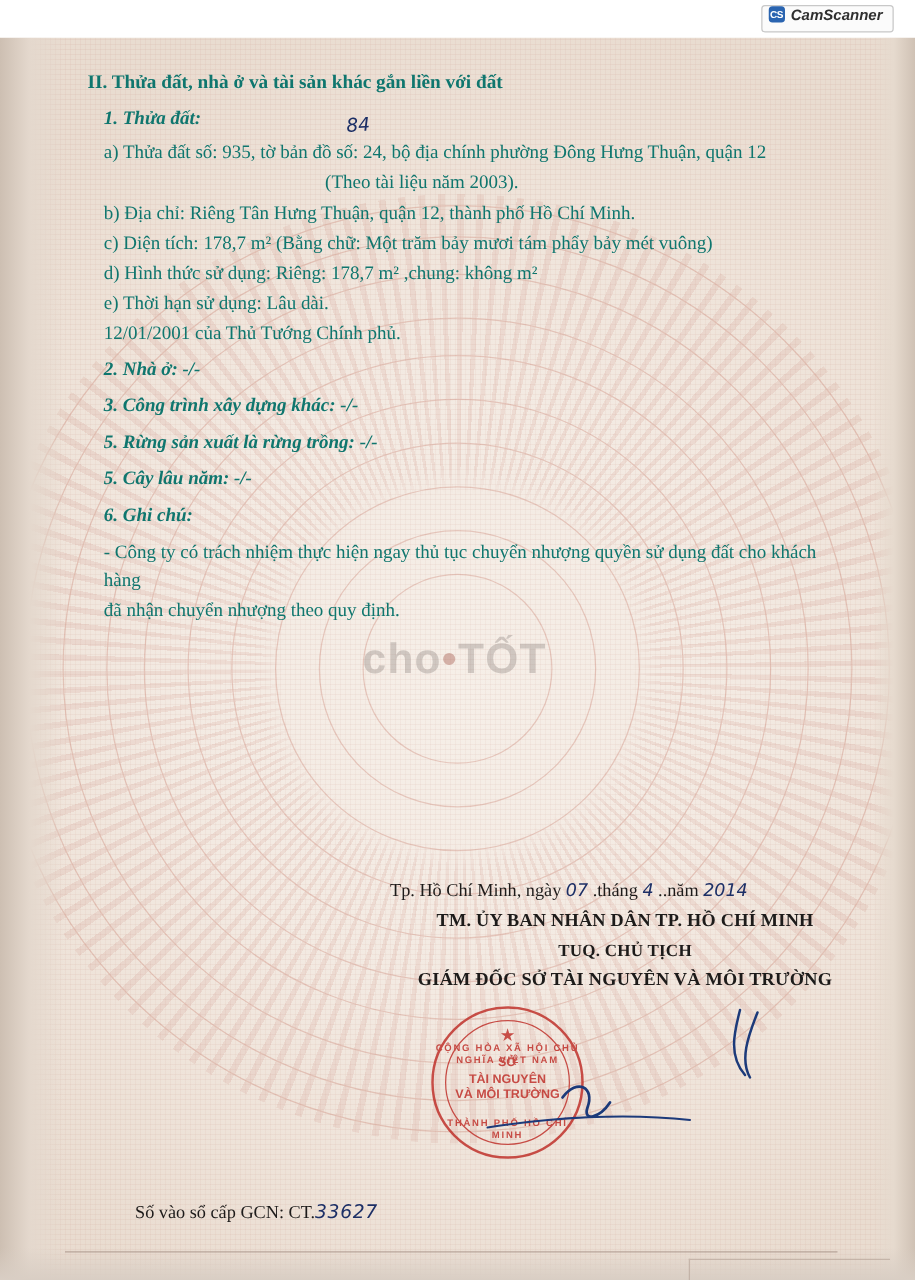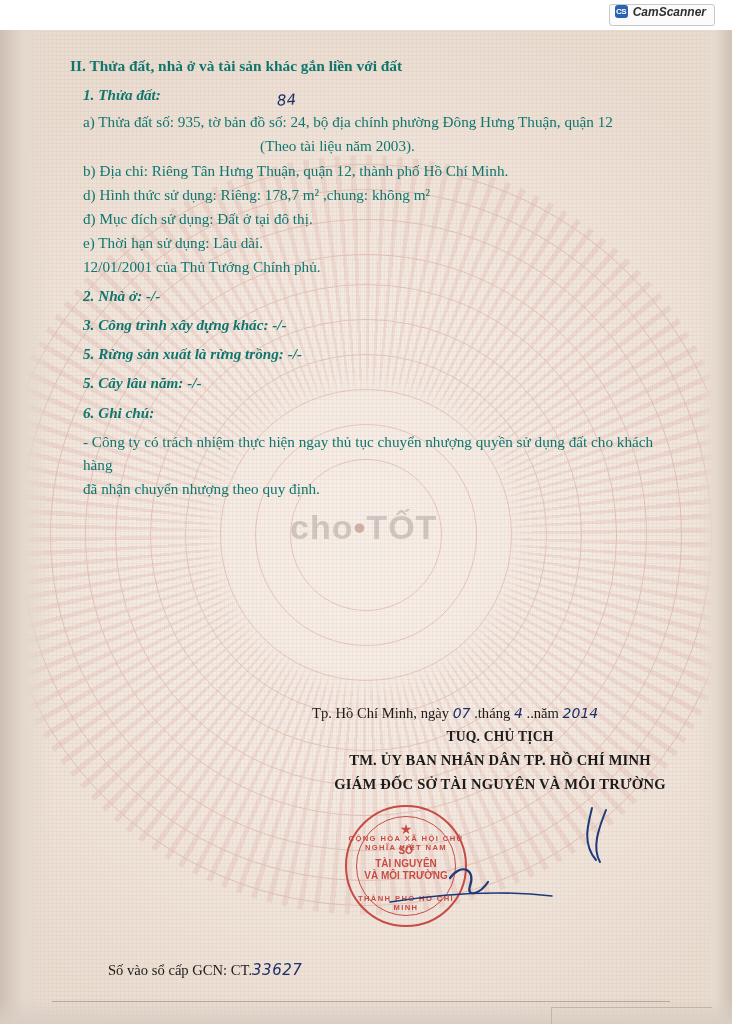--- a/index.html
+++ b/index.html
@@ -359,22 +359,22 @@
   <div id="bottom-rule"></div>
   <div id="bottom-box"></div>
 
   <div id="content">
     <div class="sec-title">II. Thửa đất, nhà ở và tài sản khác gắn liền với đất</div>
     <div class="sub-title">1. Thửa đất:</div>
 
     <div class="line">a) Thửa đất số: 935, tờ bản đồ số: 24, bộ địa chính phường Đông Hưng Thuận, quận 12</div>
     <div class="line-note">(Theo tài liệu năm 2003).</div>
     <div class="line">b) Địa chỉ: Riêng Tân Hưng Thuận, quận 12, thành phố Hồ Chí Minh.</div>
+    <div class="line">c) Diện tích:  178,7 m²     (Bằng chữ: Một trăm bảy mươi tám phẩy bảy mét vuông)</div>
     <div class="line">d) Hình thức sử dụng:  Riêng:  178,7 m²          ,chung:   không   m²</div>
-    <div class="line">đ) Mục đích sử dụng:  Đất ở tại đô thị.</div>
     <div class="line">e) Thời hạn sử dụng:  Lâu dài.</div>
     <div class="line">12/01/2001 của Thủ Tướng Chính phủ.</div>
 
     <div class="item-bold-ital">2. Nhà ở: -/-</div>
     <div class="item-bold-ital">3. Công trình xây dựng khác: -/-</div>
     <div class="item-bold-ital">5. Rừng sản xuất là rừng trồng:  -/-</div>
     <div class="item-bold-ital">5. Cây lâu năm:  -/-</div>
     <div class="item-bold-ital">6. Ghi chú:</div>
 
     <div class="line" style="margin-top:6px;">- Công ty có trách nhiệm thực hiện ngay thủ tục chuyển nhượng quyền sử dụng đất cho khách hàng</div>
@@ -389,22 +389,22 @@
 
   <div id="sigblock">
     <div id="place-date">
       <span>Tp. Hồ Chí Minh, ngày</span>
       <span class="hwdate">07</span>
       <span>.tháng</span>
       <span class="hwdate">4</span>
       <span>..năm</span>
       <span class="hwdate">2014</span>
     </div>
+    <div class="sig-line">TM. ỦY BAN NHÂN DÂN TP. HỒ CHÍ MINH</div>
     <div class="sig-line small">TUQ. CHỦ TỊCH</div>
-    <div class="sig-line">TM. ỦY BAN NHÂN DÂN TP. HỒ CHÍ MINH</div>
     <div class="sig-line">GIÁM ĐỐC SỞ TÀI NGUYÊN VÀ MÔI TRƯỜNG</div>
   </div>
 
   <div id="seal">
     <div class="inner"></div>
     <div class="arc-top">CỘNG HÒA XÃ HỘI CHỦ NGHĨA VIỆT NAM</div>
     <div class="star">★</div>
     <div class="center-text">
       <div>SỞ</div>
       <div>TÀI NGUYÊN</div>

